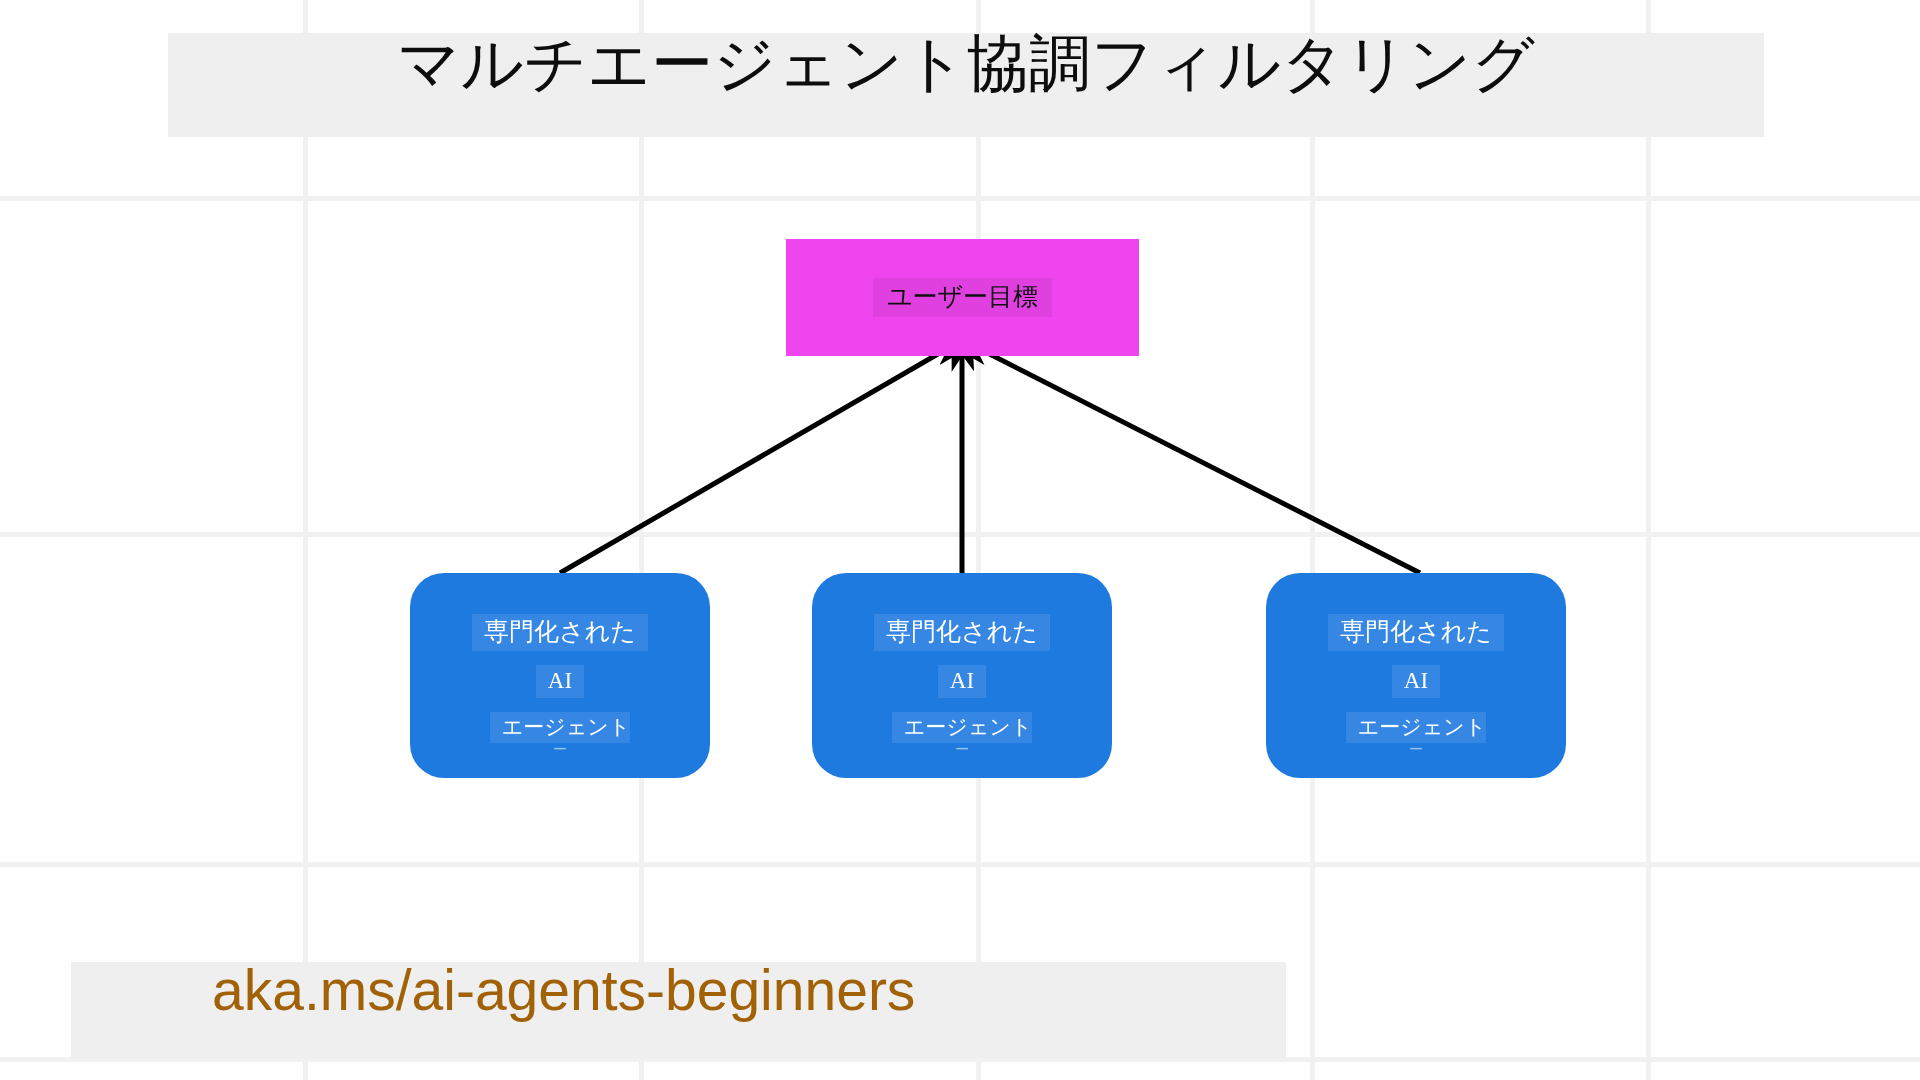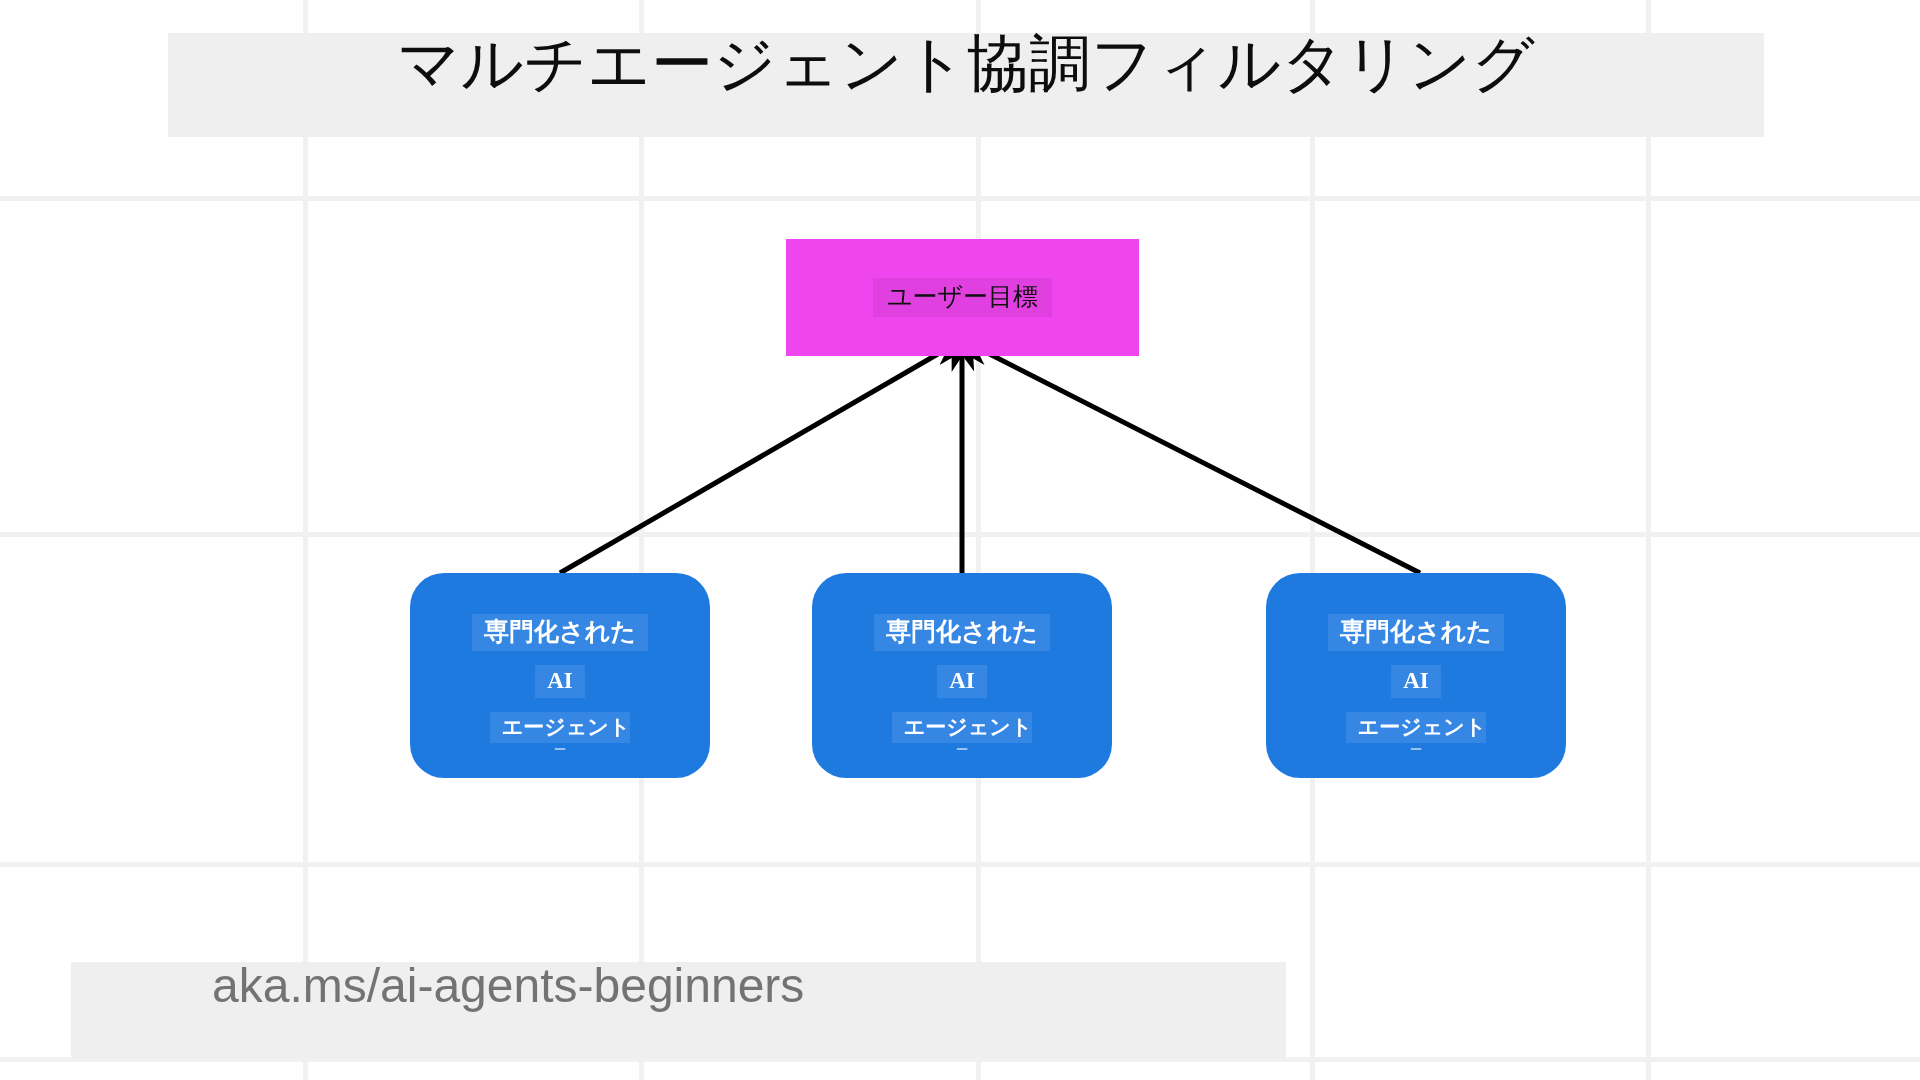--- a/index.html
+++ b/index.html
@@ -62,23 +62,23 @@
   }
   #footer-banner {
     left: 71px;
     top: 962px;
     width: 1215px;
     height: 96px;
     justify-content: flex-start;
     padding-left: 141px;
   }
   #footer-text {
-    font-size: 48px;
-    line-height: 1;
-    color: #737373;
+    font-size: 57px;
+    line-height: 1;
+    color: #a16207;
     font-weight: 400;
     white-space: nowrap;
   }
   
   #diagram-layer {
     position: absolute;
     inset: 0;
   }
   .node {
     position: absolute;
@@ -115,21 +115,20 @@
   }
   #node-agent-1 { left: 410px; }
   #node-agent-2 { left: 812px; }
   #node-agent-3 { left: 1266px; }
 
   .agent-node .node-line {
     color: #ffffff;
     background: rgba(255, 255, 255, 0.10);
     line-height: 1;
     white-space: nowrap;
-    font-weight: bold;
   }
   .agent-node .line-1 {
     font-size: 25px;
     padding: 5px 12px 7px 12px;
     margin-bottom: 14px;
   }
   .agent-node .line-2 {
     font-size: 23px;
     padding: 4px 12px 6px 12px;
     margin-bottom: 14px;

